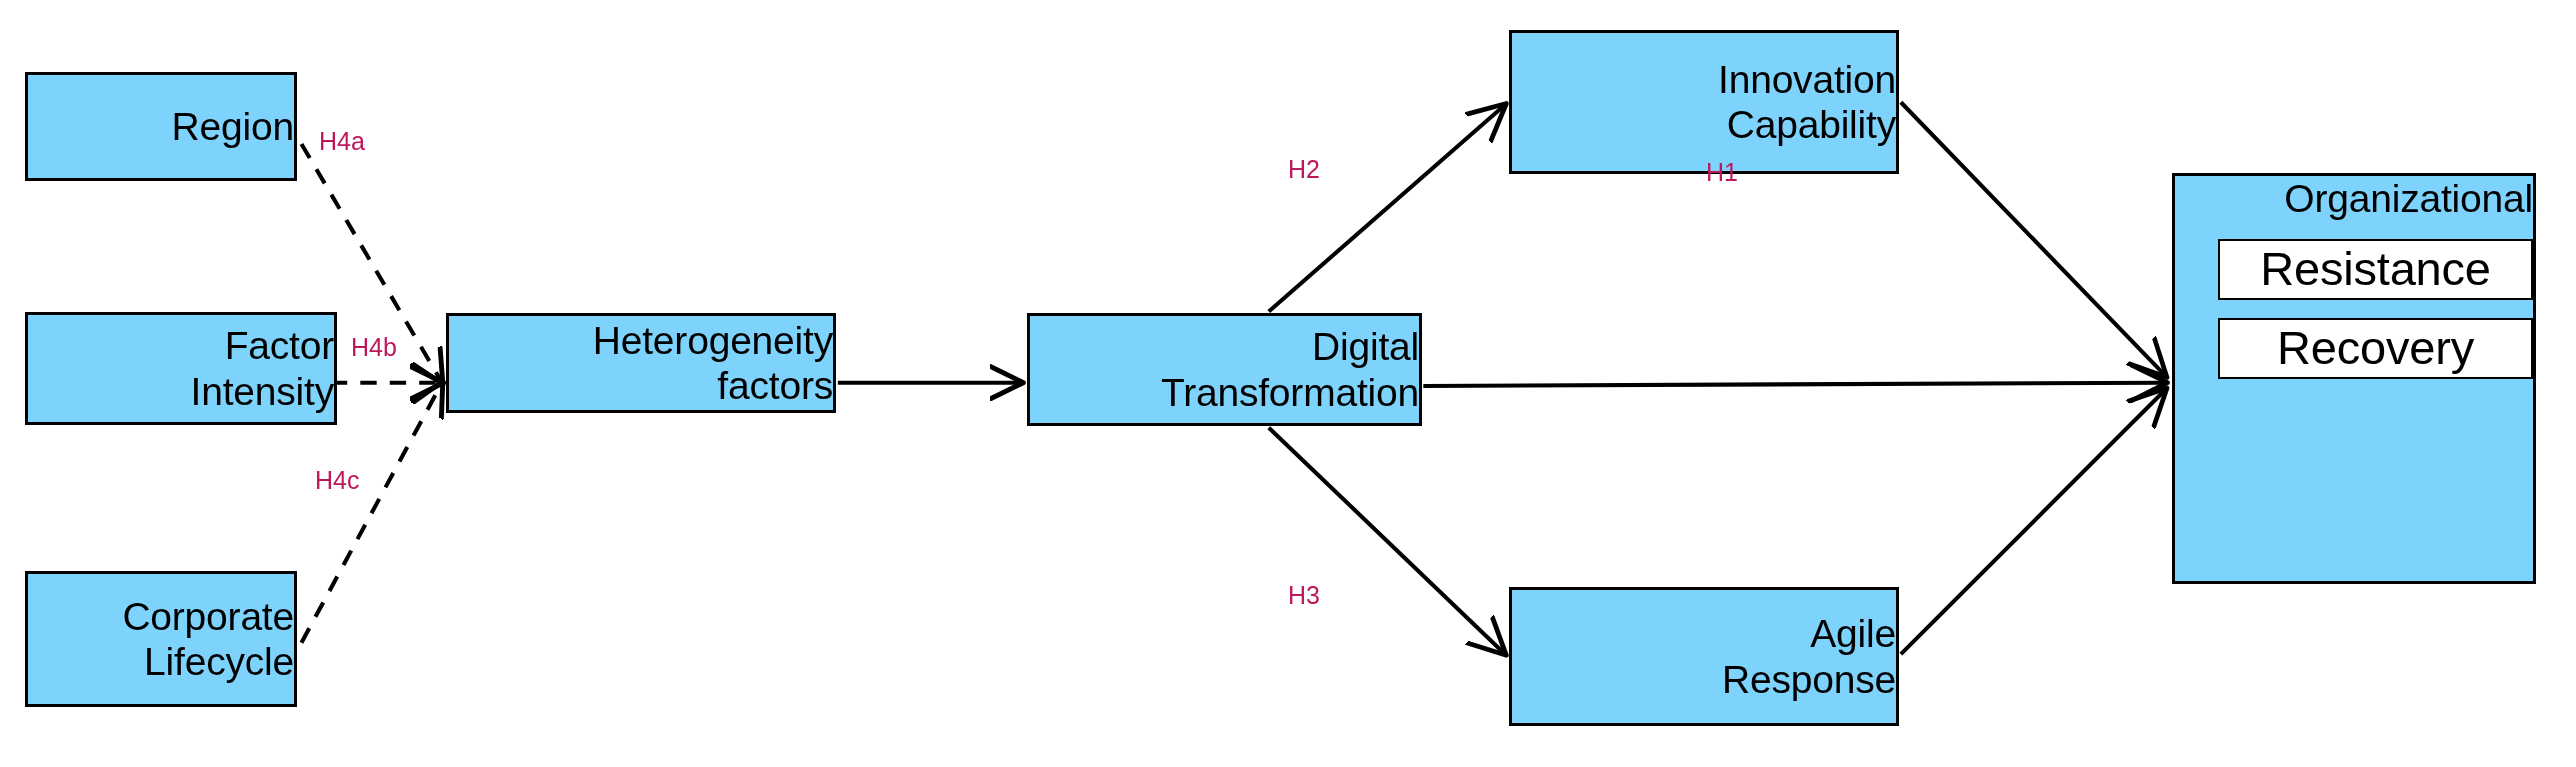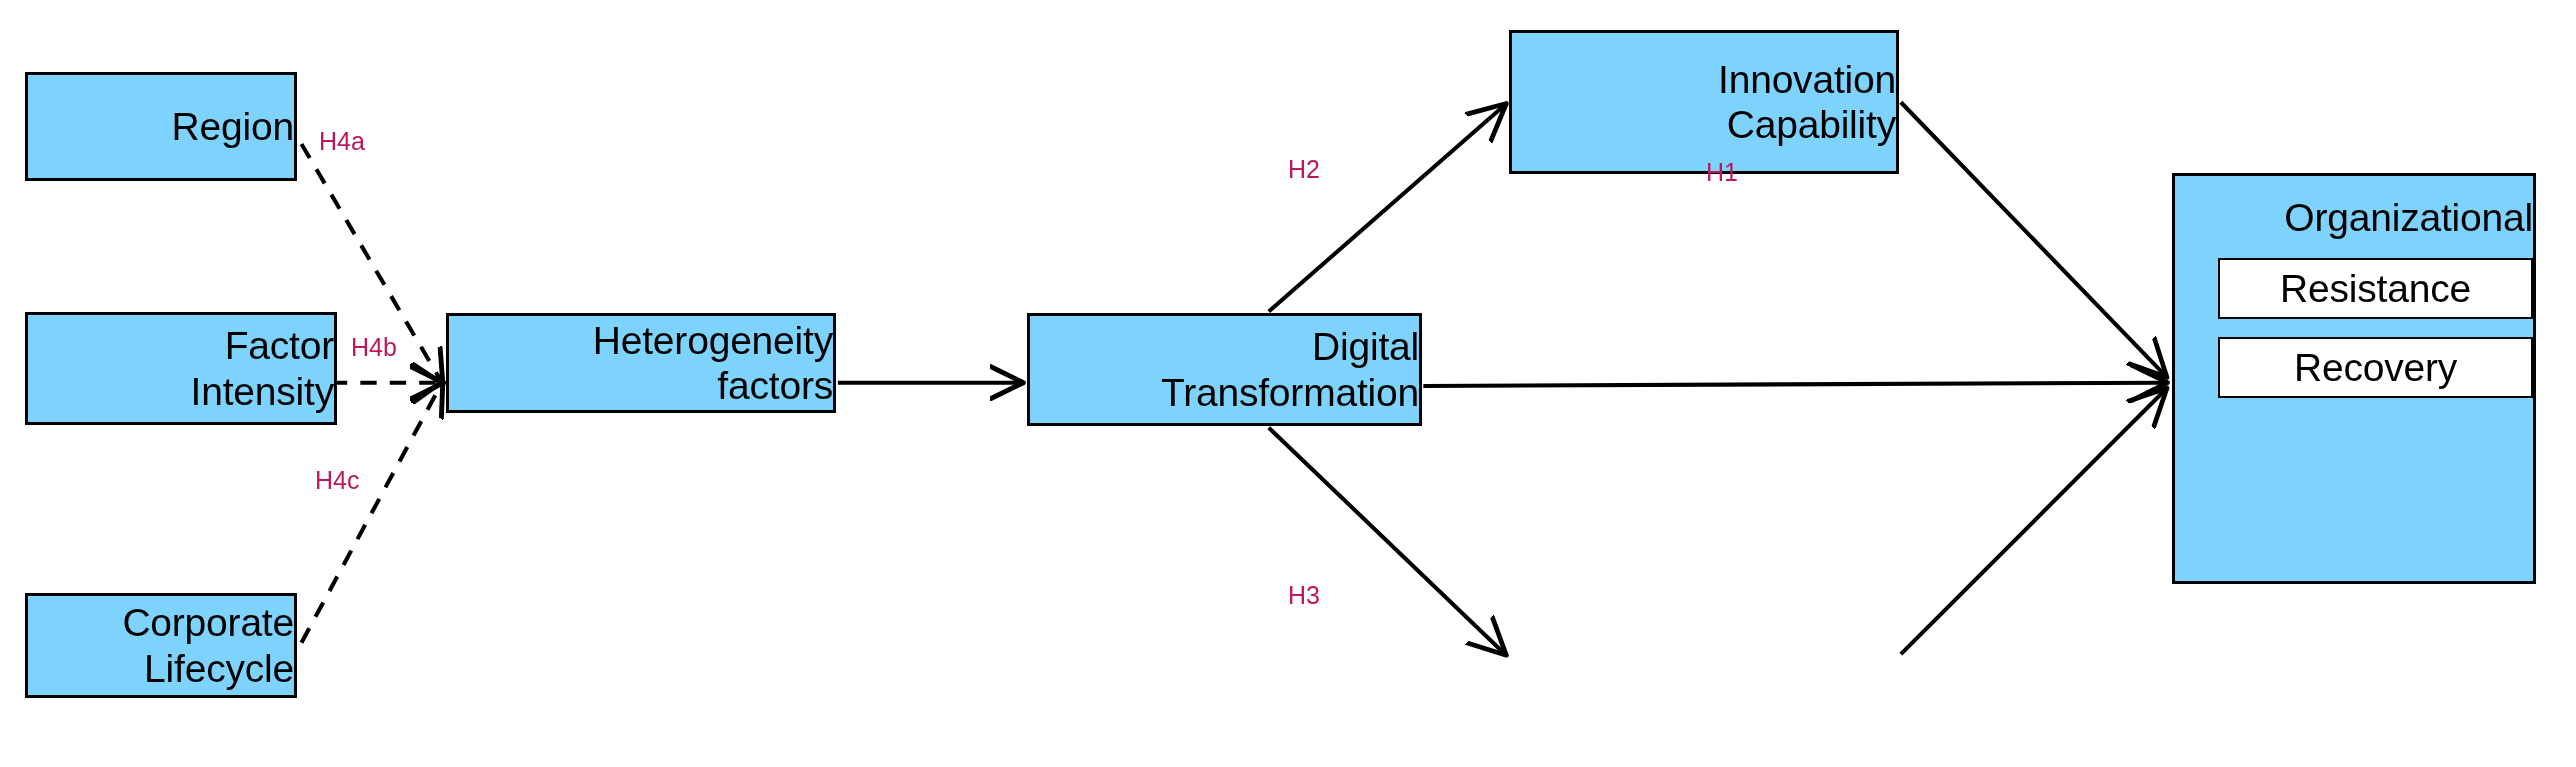--- a/index.html
+++ b/index.html
@@ -41,49 +41,49 @@
     line-height: 1.16;
     font-size: 39px;
     letter-spacing: -0.2px;
     z-index: 3;
   }
   .node .line { display: block; white-space: nowrap; }
 
   
   #node-region      { left: 25px;  top: 72px;  width: 272px; height: 109px; }
   #node-factor      { left: 25px;  top: 312px; width: 312px; height: 113px; }
-  #node-lifecycle   { left: 25px;  top: 593px; width: 272px; height: 105px; }
+  #node-lifecycle   { left: 25px;  top: 571px; width: 272px; height: 136px; }
 
   #node-heterogeneity { left: 446px;  top: 313px; width: 390px; height: 100px; }
   #node-digital       { left: 1027px; top: 313px; width: 395px; height: 113px; }
 
   #node-innovation  { left: 1509px; top: 30px;  width: 390px; height: 144px; }
   #node-agile       { left: 1509px; top: 587px; width: 390px; height: 139px; }
 
   
   #node-resilience {
     left: 2172px; top: 173px; width: 364px; height: 411px;
     justify-content: flex-start;
-    padding-top: 19px;
+    padding-top: 0;
   }
   #node-resilience .title {
     font-size: 39px;
     line-height: 1.16;
     margin-bottom: 18px;
   }
   .subnode {
     box-sizing: border-box;
     background: #ffffff;
     border: 2.5px solid #000000;
     width: 315px;
     height: 61px;
     display: flex;
     align-items: center;
     justify-content: center;
-    font-size: 39px;
+    font-size: 47px;
     margin-bottom: 18px;
   }
 
   
   .edge-label {
     position: absolute;
     font-size: 25px;
     color: #be185d;
     white-space: nowrap;
     z-index: 4;
@@ -152,20 +152,24 @@
   <div class="node" id="node-digital">
     <span class="line">Digital</span>
     <span class="line">Transformation</span>
   </div>
 
   <div class="node" id="node-innovation">
     <span class="line">Innovation</span>
     <span class="line">Capability</span>
   </div>
 
+  <div class="node" id="node-agile">
+    <span class="line">Agile</span>
+    <span class="line">Response</span>
+  </div>
 
   <div class="node" id="node-resilience">
     <div class="title">
       <span class="line">Organizational</span>
     </div>
     <div class="subnode">
       <span>Resistance</span>
     </div>
     <div class="subnode">
       <span>Recovery</span>

